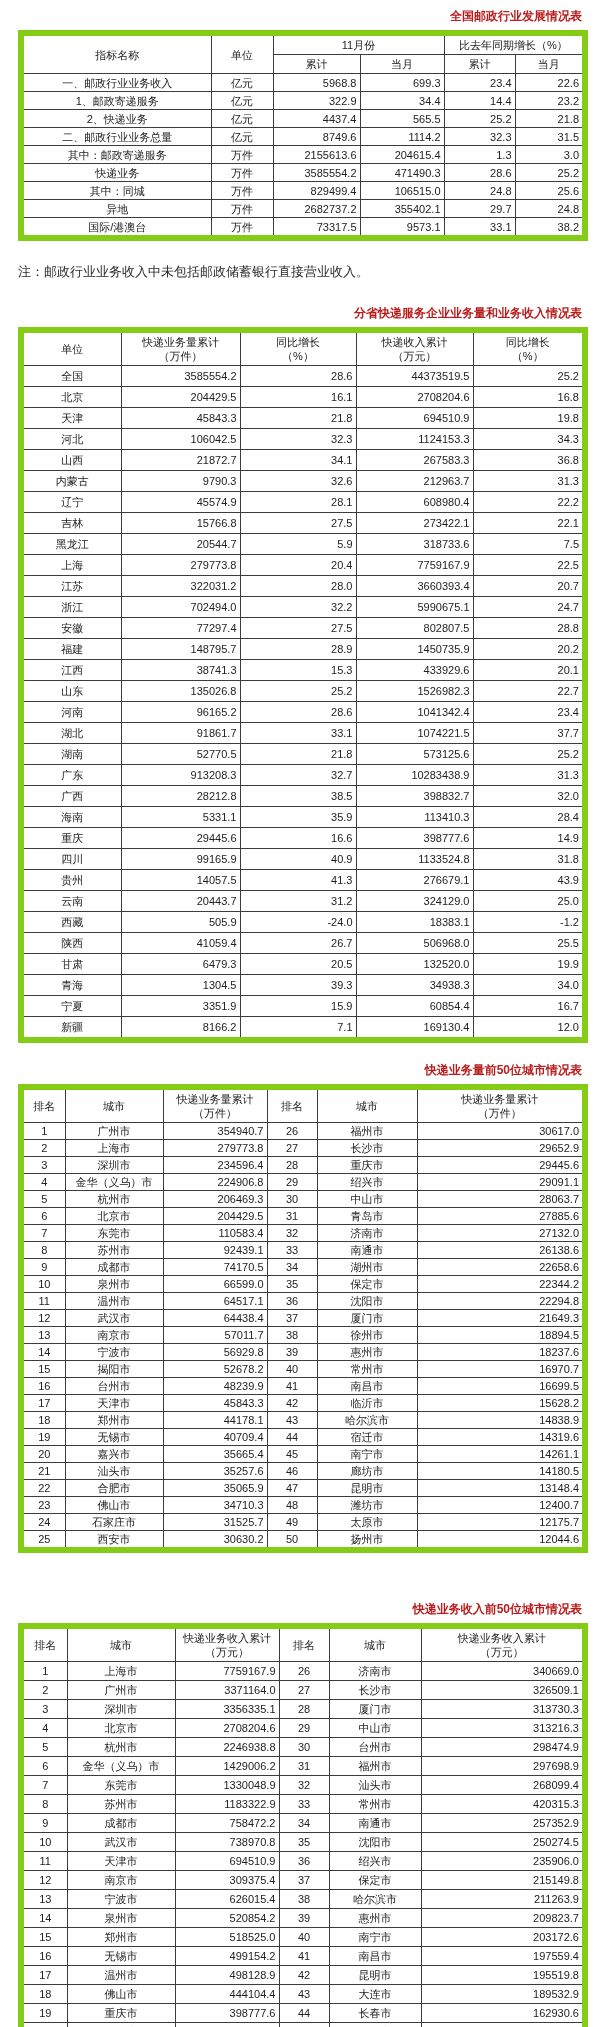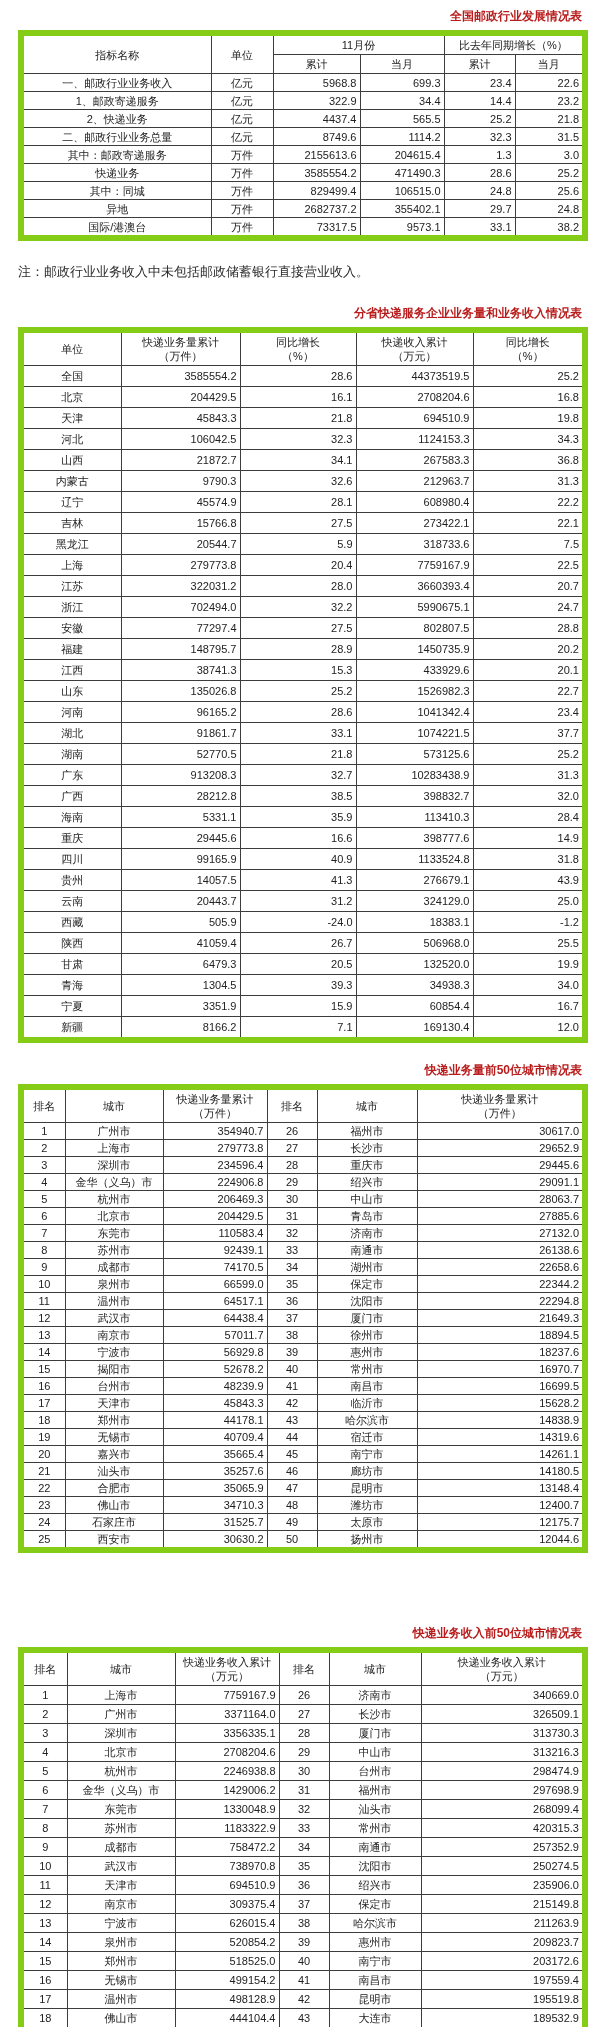--- a/index.html
+++ b/index.html
@@ -12,21 +12,21 @@
   th{font-weight:normal;text-align:center;padding:2px 2px;}
   td.c{text-align:center;}
   td.r{text-align:right;}
   .t1 td{height:15px;}
   .t2 td{padding:3px 3px;}
   .t3 td{padding:1px 3px;}
   .t4 td{padding:2px 3px;}
   .note{margin:22px 0 24px;font-size:13px;color:#2b2b2b;}
   .sec2{margin-top:17px;}
   .sec3 .tbl-title{margin-top:19px;}
-  .sec4 .tbl-title{margin-top:72px;}
+  .sec4 .tbl-title{margin-top:48px;}
   .t4-wrap{position:relative;}
 </style>
 </head>
 <body>
 
 <div class="page">
 
   <div class="sec1">
     <div class="tbl-title">全国邮政行业发展情况表</div>
     <table class="t1">

